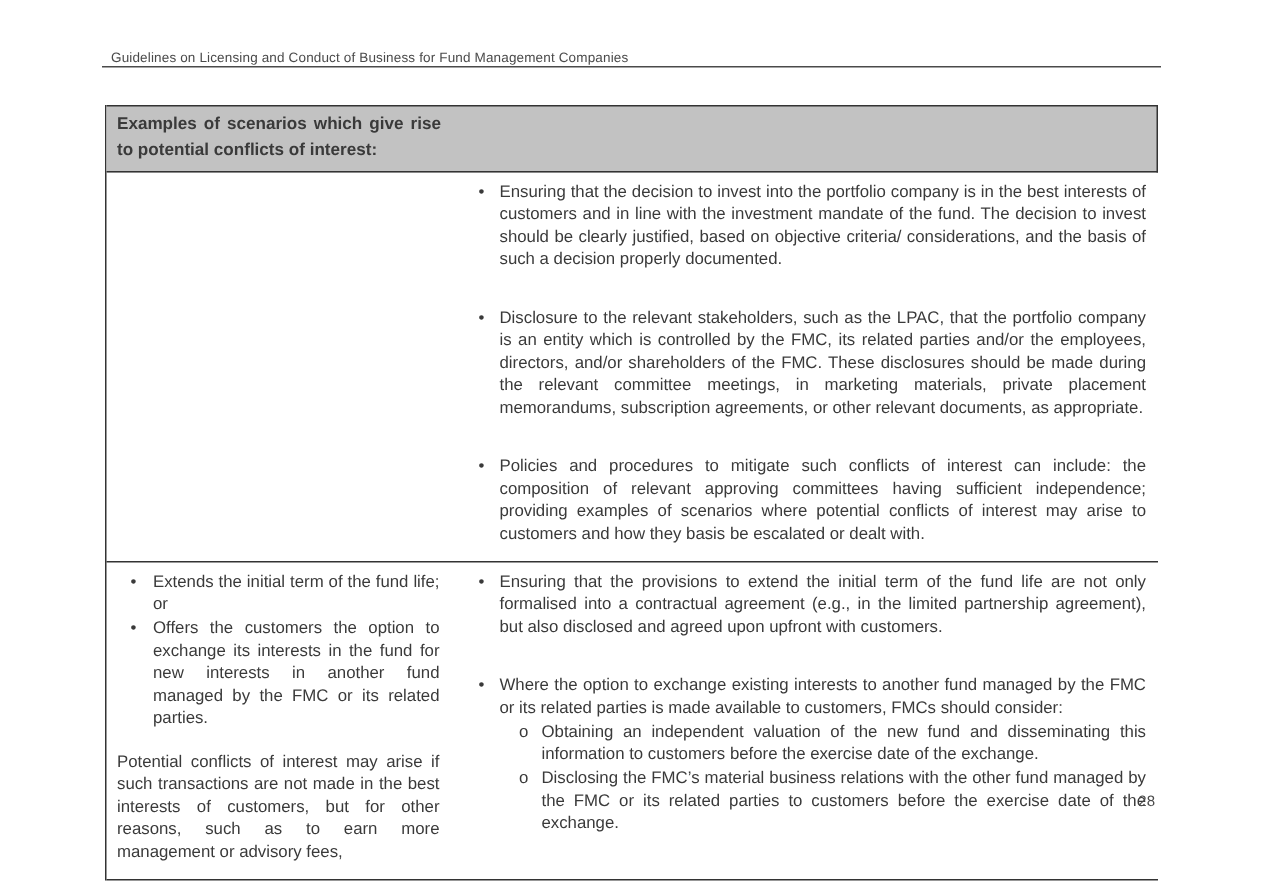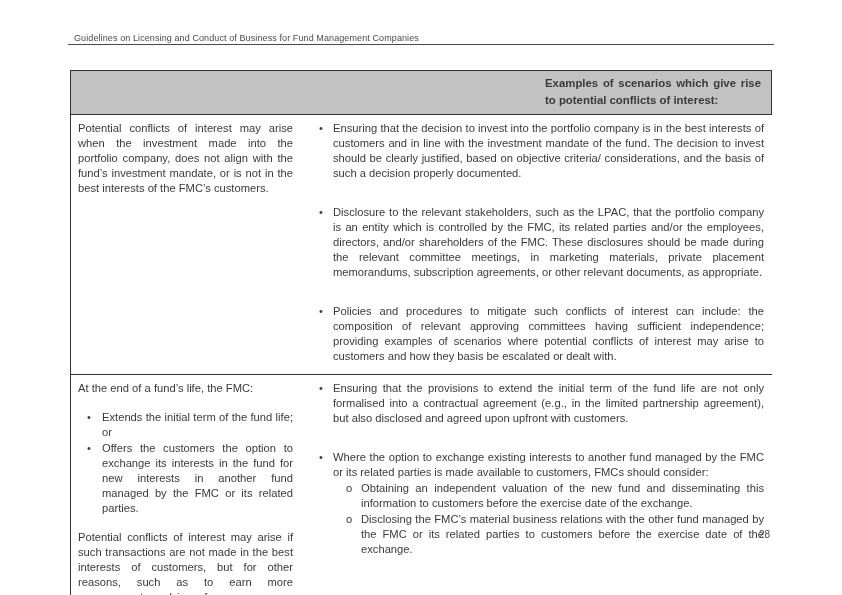--- a/index.html
+++ b/index.html
@@ -26,21 +26,21 @@
   }
   .doc-table {
     position: absolute;
     left: 70px; top: 70px;
     width: 702px;
     border-left: 1px solid #333333;
     font-size: 11.2px;
     line-height: 15px;
     text-align: justify;
   }
-  .trow { display: flex; align-items: stretch; border-bottom: 1px solid #333333; justify-content: flex-end; }
+  .trow { display: flex; align-items: stretch; border-bottom: 1px solid #333333; }
   .thead {
     background: #c2c2c2;
     border-top: 1px solid #333333;
     border-right: 1px solid #333333;
     font-weight: bold;
     font-size: 11.4px;
     line-height: 17px;
   }
   .cell-l {
     width: 233px;
@@ -83,41 +83,39 @@
 <div class="header-rule"></div>
 
 <div class="doc-table">
 
   <div class="trow thead">
     <div class="cell-l">Examples of scenarios which give rise to potential conflicts of interest:</div>
   </div>
 
   <div class="trow">
     <div class="cell-l">
-      <div class="para">Potential conflicts of interest may arise when the investment made into the portfolio company, does not align with the fund’s investment mandate, or is not in the best interests of the FMC’s customers.</div>
     </div>
     <div class="cell-r">
       <div class="bullet gap-lg">
         <span class="mk">•</span>
         <span class="bt">Ensuring that the decision to invest into the portfolio company is in the best interests of customers and in line with the investment mandate of the fund. The decision to invest should be clearly justified, based on objective criteria/ considerations, and the basis of such a decision properly documented.</span>
       </div>
       <div class="bullet gap-lg">
         <span class="mk">•</span>
         <span class="bt">Disclosure to the relevant stakeholders, such as the LPAC, that the portfolio company is an entity which is controlled by the FMC, its related parties and/or the employees, directors, and/or shareholders of the FMC. These disclosures should be made during the relevant committee meetings, in marketing materials, private placement memorandums, subscription agreements, or other relevant documents, as appropriate.</span>
       </div>
       <div class="bullet">
         <span class="mk">•</span>
         <span class="bt">Policies and procedures to mitigate such conflicts of interest can include: the composition of relevant approving committees having sufficient independence; providing examples of scenarios where potential conflicts of interest may arise to customers and how they basis be escalated or dealt with.</span>
       </div>
     </div>
   </div>
 
   <div class="trow">
     <div class="cell-l">
-      <div class="intro">At the end of a fund’s life, the FMC:</div>
       <div class="bullets-group">
         <div class="bullet-sm">
           <span class="mk">•</span>
           <span class="bt">Extends the initial term of the fund life; or</span>
         </div>
         <div class="bullet-sm">
           <span class="mk">•</span>
           <span class="bt">Offers the customers the option to exchange its interests in the fund for new interests in another fund managed by the FMC or its related parties.</span>
         </div>
       </div>

